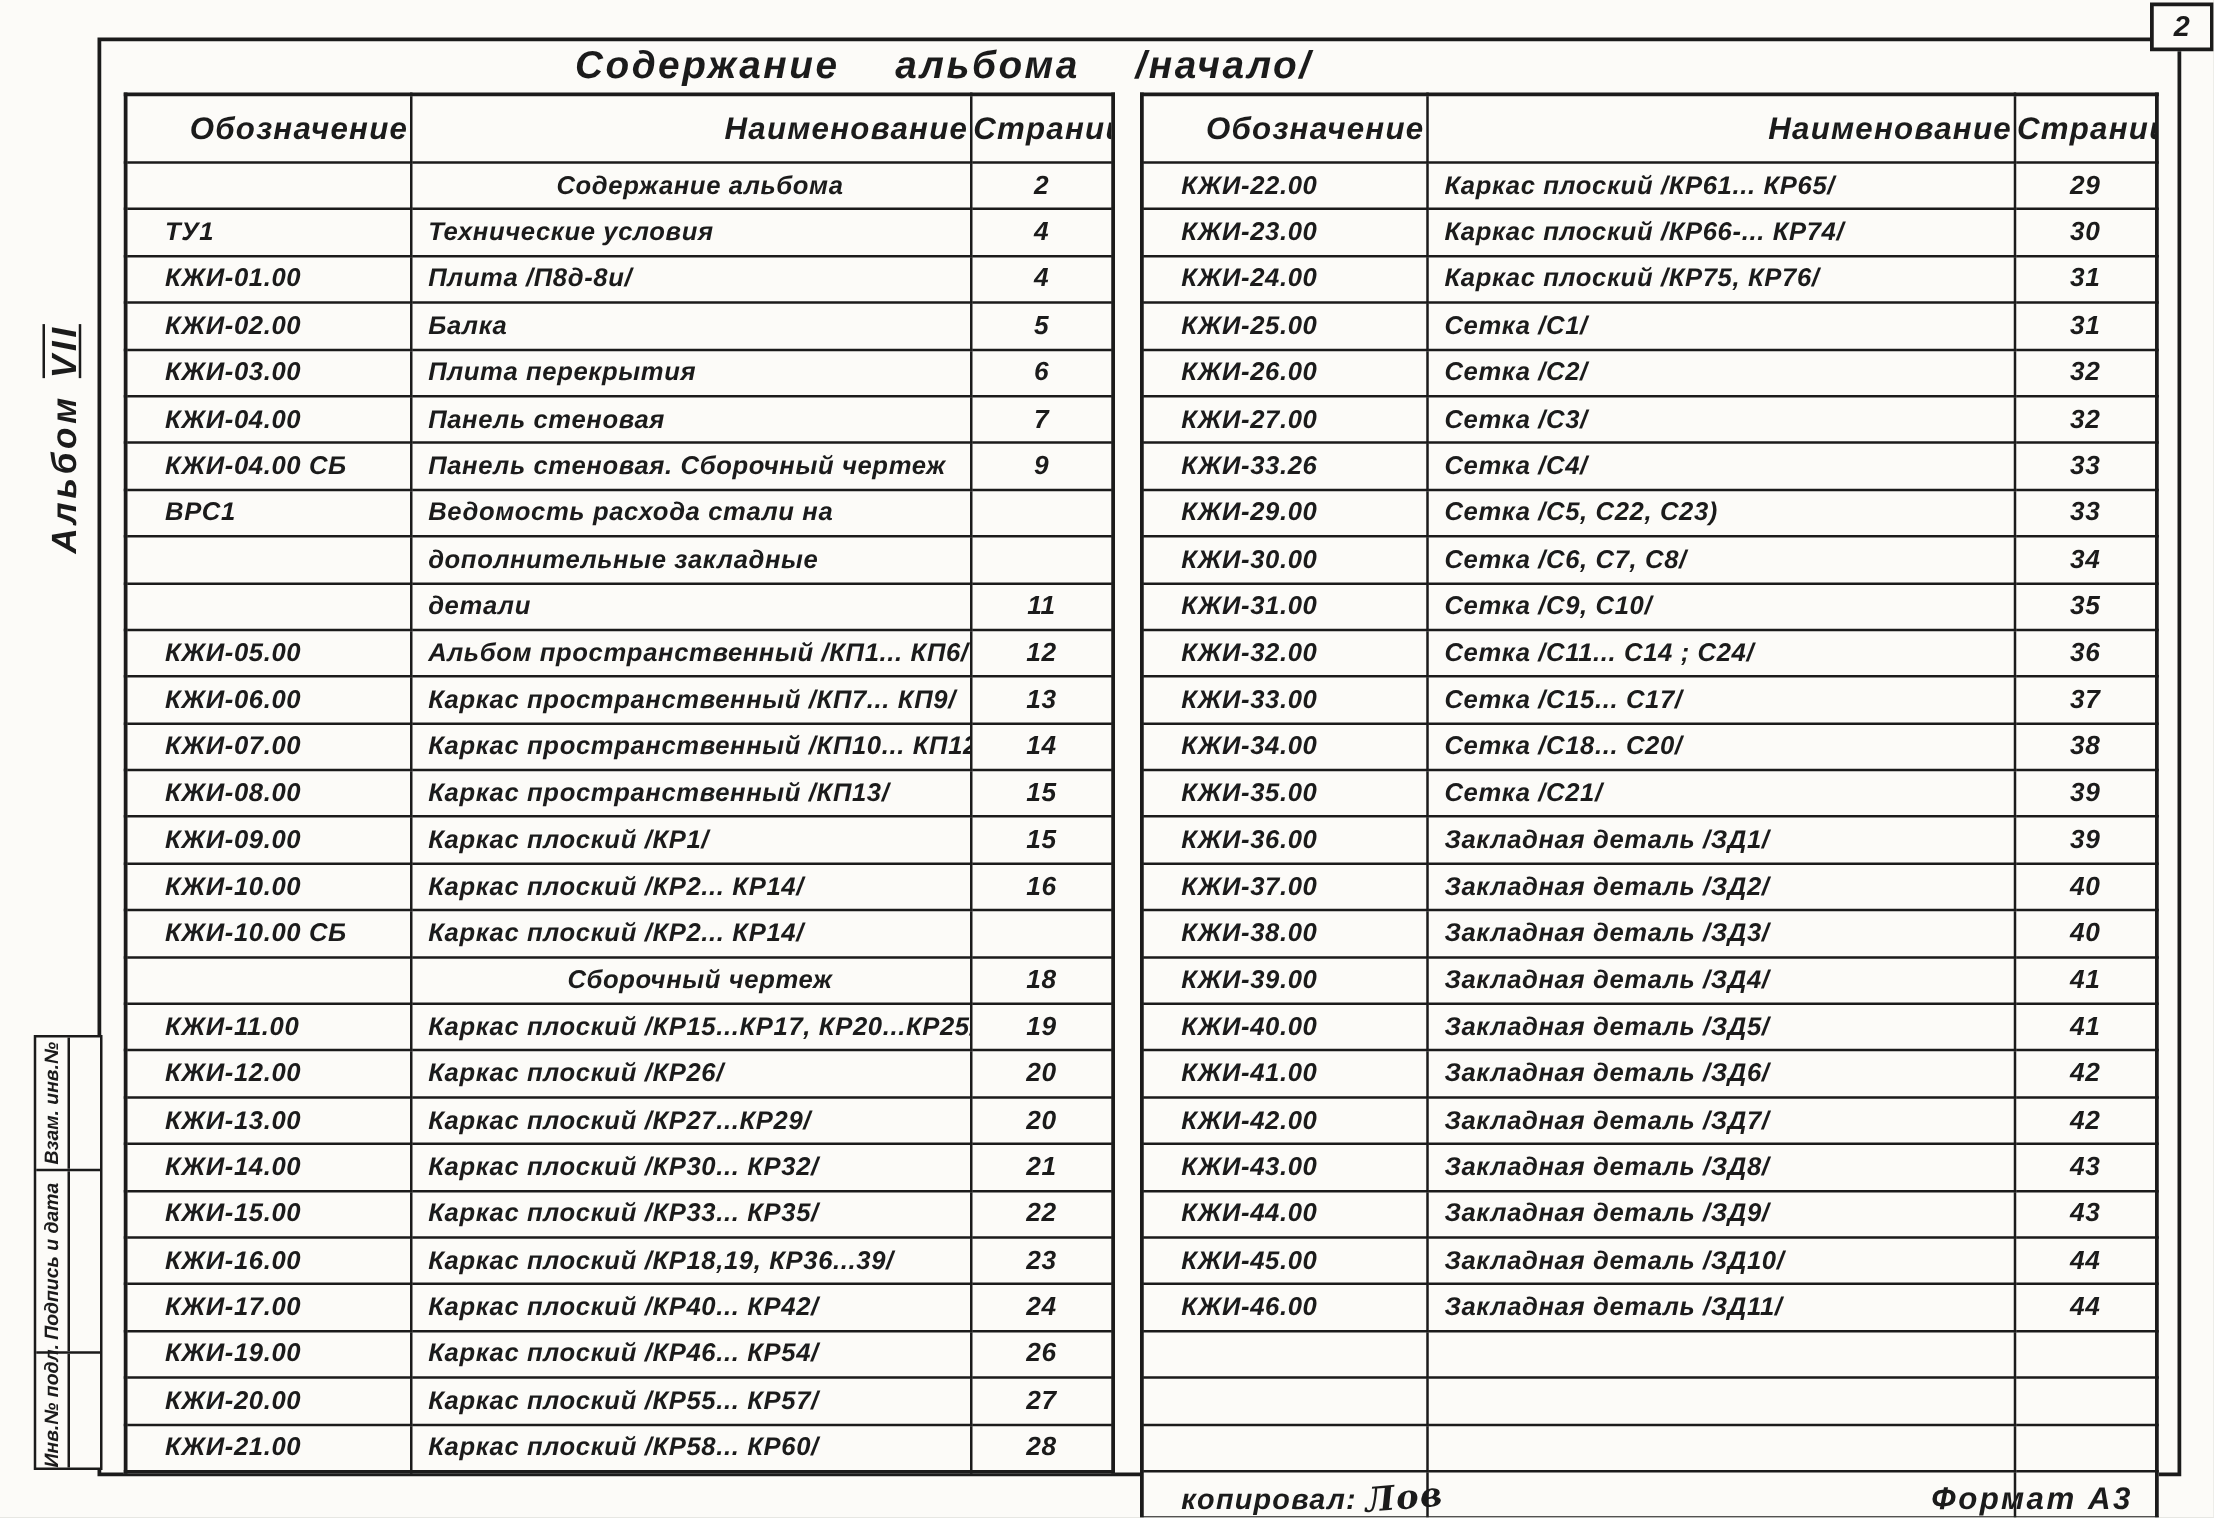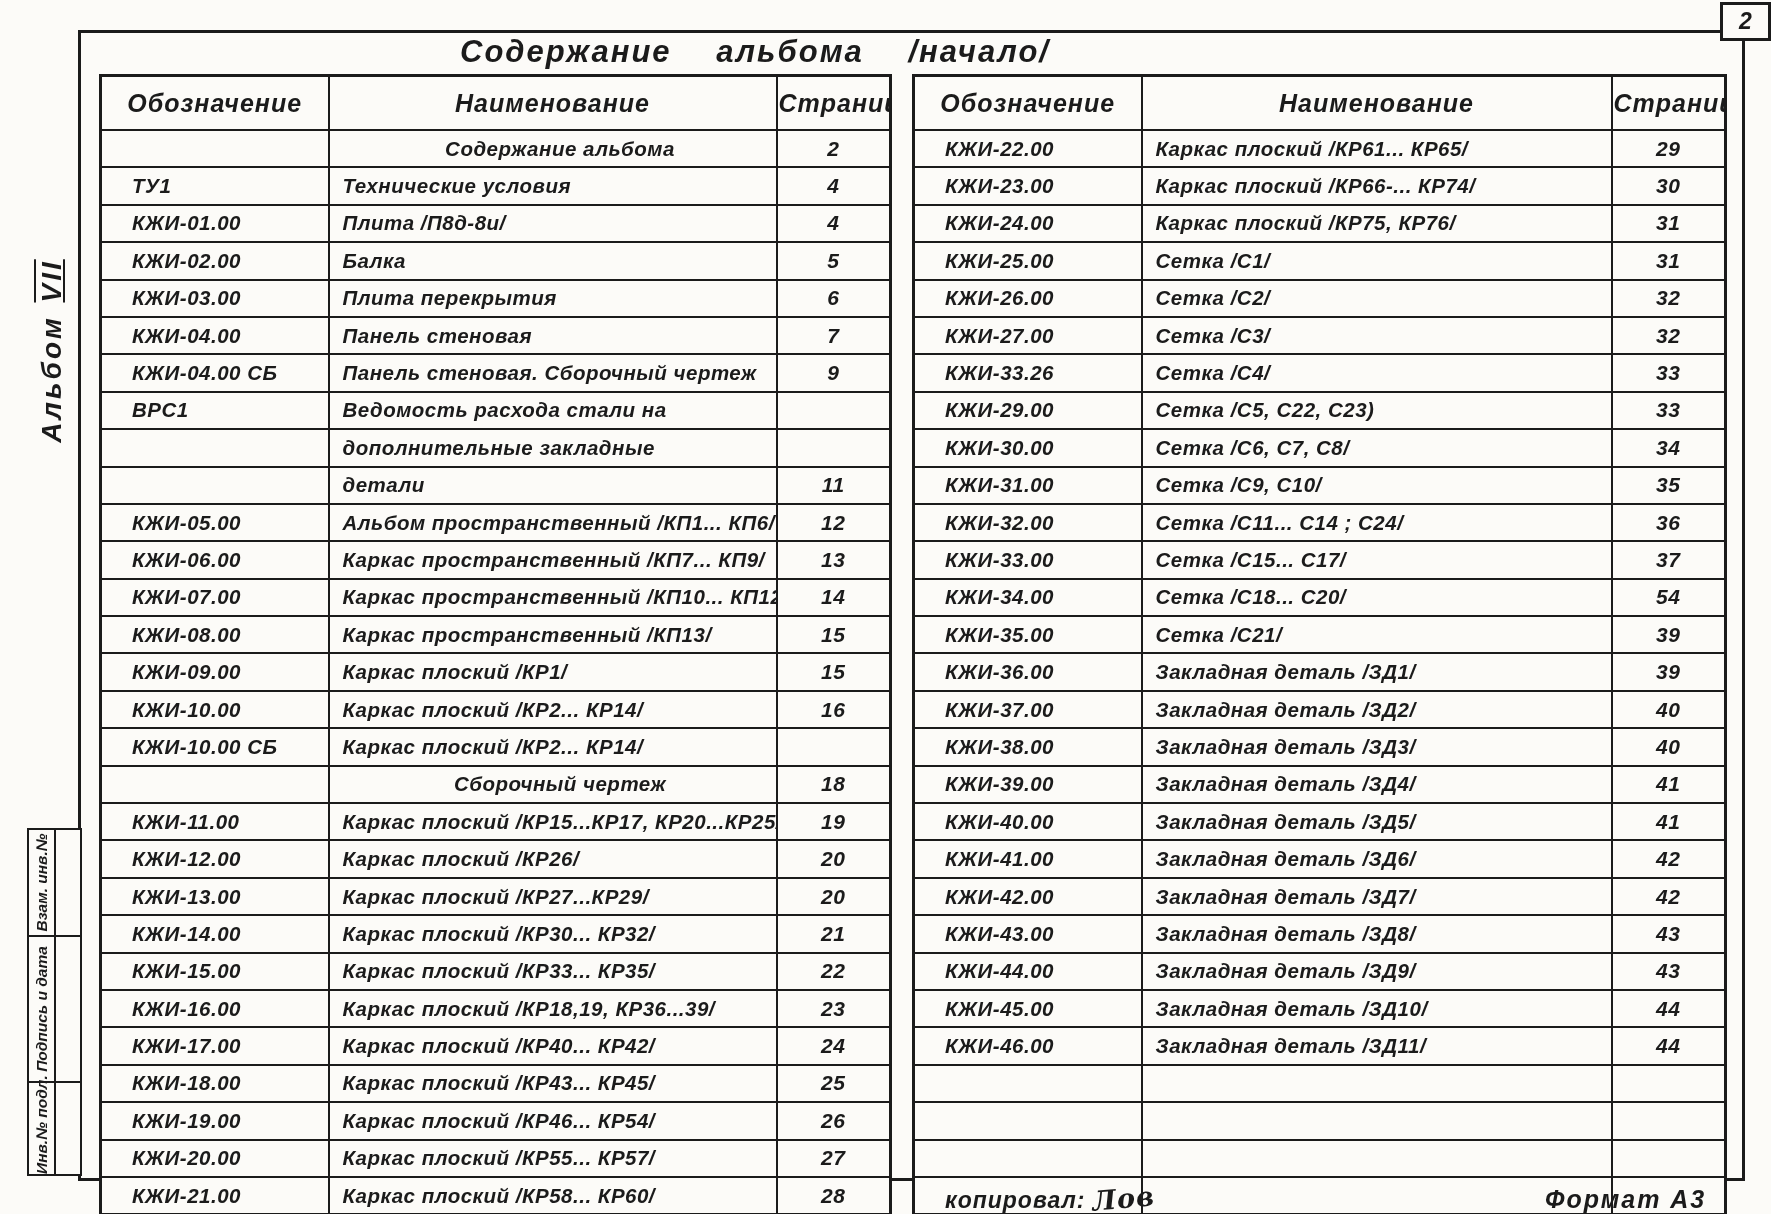--- a/index.html
+++ b/index.html
@@ -34,21 +34,21 @@
   table.toc.left{left:99px;width:793px;}
   table.toc.right{left:912px;width:815px;}
   .toc col.c-d{width:228px;}
   .toc col.c-p{width:114px;}
   .toc th,.toc td{
     border:2px solid #1b1b1b;
     font-style:italic;overflow:hidden;white-space:nowrap;
   }
   .toc th{
     height:50px;font-size:25px;font-weight:700;
-    letter-spacing:1px;text-align:center;
+    letter-spacing:1px;text-align:right;
   }
   .toc td{height:33.4px;font-size:20.5px;font-weight:700;letter-spacing:0.5px;}
   .toc td.d{padding-left:30px;}
   .toc td.n{padding-left:13px;}
   .toc td.n.center{text-align:center;padding-left:16px;}
   .toc td.p{text-align:center;font-size:21px;}
   .toc{border:3px solid #1b1b1b;}
 
   
   .stamps{
@@ -259,25 +259,20 @@
     <td class="n">Каркас плоский /КР18,19, КР36...39/</td>
     <td class="p">23</td>
   </tr>
 
   <tr>
     <td class="d">КЖИ-17.00</td>
     <td class="n">Каркас плоский  /КР40... КР42/</td>
     <td class="p">24</td>
   </tr>
 
-  <tr>
-    <td class="d">КЖИ-18.00</td>
-    <td class="n">Каркас плоский  /КР43... КР45/</td>
-    <td class="p">25</td>
-  </tr>
 
   <tr>
     <td class="d">КЖИ-19.00</td>
     <td class="n">Каркас плоский  /КР46... КР54/</td>
     <td class="p">26</td>
   </tr>
 
   <tr>
     <td class="d">КЖИ-20.00</td>
     <td class="n">Каркас плоский  /КР55... КР57/</td>
@@ -374,21 +369,21 @@
 
   <tr>
     <td class="d">КЖИ-33.00</td>
     <td class="n">Сетка /С15... С17/</td>
     <td class="p">37</td>
   </tr>
 
   <tr>
     <td class="d">КЖИ-34.00</td>
     <td class="n">Сетка /С18... С20/</td>
-    <td class="p">54</td>
+    <td class="p">38</td>
   </tr>
 
   <tr>
     <td class="d">КЖИ-35.00</td>
     <td class="n">Сетка /С21/</td>
     <td class="p">39</td>
   </tr>
 
   <tr>
     <td class="d">КЖИ-36.00</td>

